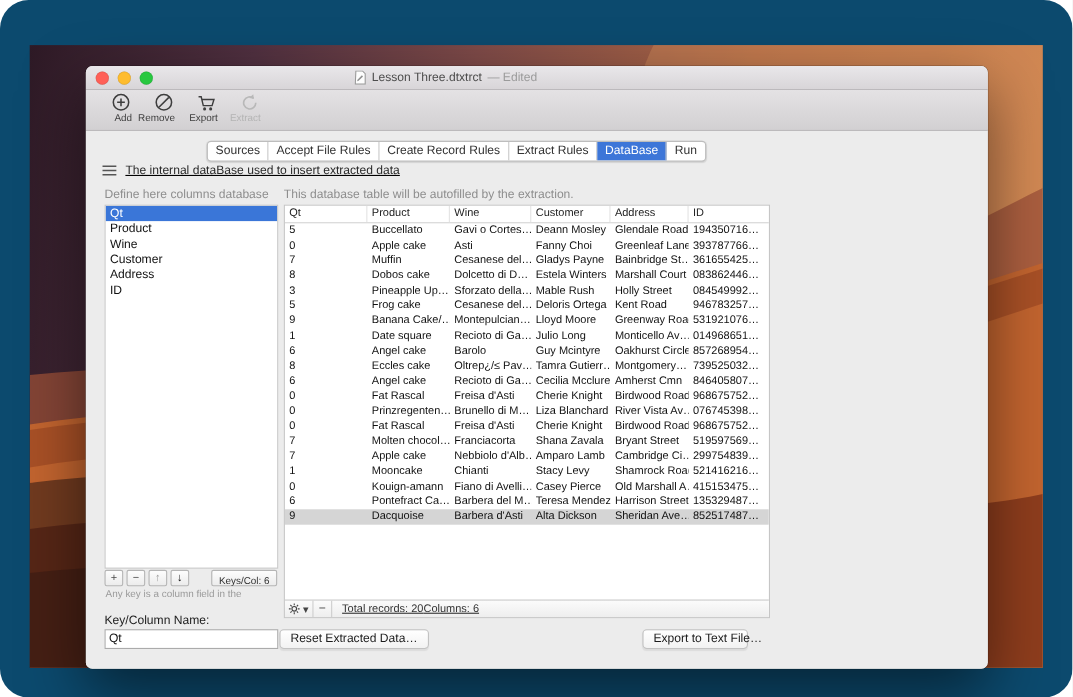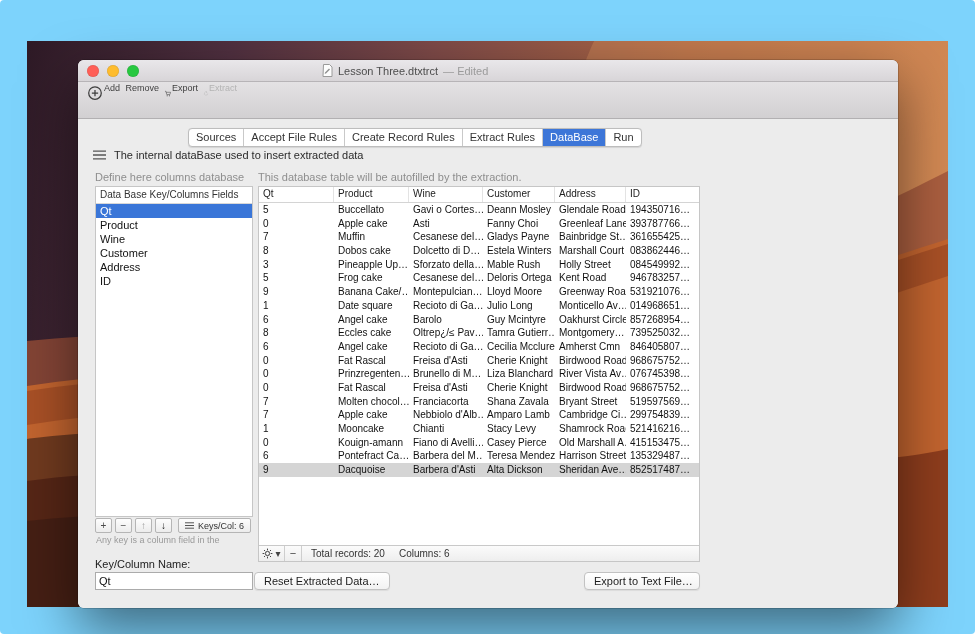--- a/index.html
+++ b/index.html
@@ -1,21 +1,21 @@
 <!DOCTYPE html>
 <html><head>
 <meta charset="utf-8">
 <style>
   html,body{margin:0;padding:0;}
   body{
     width:975px;height:634px;position:relative;overflow:hidden;background:#ffffff;
     font-family:"Liberation Sans",sans-serif;
   }
   
-  .frame{position:absolute;inset:0;background:#7dd3fc;border-radius:4px;overflow:hidden;}
+  .frame{position:absolute;inset:0;background:#0c4a6e;border-radius:26px;overflow:hidden;}
   .wallpaper{
     position:absolute;left:27px;top:41px;width:921px;height:566px;overflow:hidden;
     background:linear-gradient(100deg,#2e1a26 0%,#503040 20%,#7e4a48 40%,#b06844 65%,#cf8650 100%);
   }
   .wallpaper svg{position:absolute;inset:0;display:block;}
   
   .window{
     position:absolute;left:78px;top:60px;width:820px;height:548px;border-radius:6px;overflow:hidden;
     background:#ececec;box-shadow:0 22px 55px rgba(0,0,0,.5),0 0 0 .5px rgba(0,0,0,.3);
   }
@@ -26,34 +26,34 @@
   .traffic{position:absolute;top:5px;left:9px;display:flex;gap:8px;}
   .light{width:12px;height:12px;border-radius:50%;box-shadow:inset 0 0 1px rgba(0,0,0,.35);}
   .title-group{position:absolute;left:244px;top:0;height:21px;display:flex;align-items:center;gap:5px;}
   .title-main{font-size:11px;color:#4d4d4d;}
   .title-suffix{font-size:11px;color:#9b9b9b;}
   .toolbar{
     position:absolute;top:22px;left:0;right:0;height:37px;box-sizing:border-box;
     background:linear-gradient(#e4e2e4,#d2d0d2);border-bottom:1px solid #b2b0b2;
     display:flex;align-items:flex-start;padding:2px 0 0 8px;gap:5px;
   }
-  .tool-btn{width:34px;display:flex;flex-direction:row;align-items:flex-start;cursor:default;}
+  .tool-btn{width:34px;display:flex;flex-direction:column;align-items:flex-end;cursor:default;}
   .tool-btn svg{display:block;}
   .tool-label{font-size:9px;color:#3f3f3f;margin-top:-1px;}
   .tool-btn.disabled .tool-label{color:#b4b4b4;}
   
   .content{position:absolute;top:59px;left:0;right:0;bottom:0;background:#ececec;padding-left:20px;}
   .tabbar{
     position:absolute;top:9px;left:110px;height:17px;display:flex;background:#fff;
     border:1px solid #bdbdbd;border-radius:4px;overflow:hidden;box-shadow:0 .5px 1px rgba(0,0,0,.1);
   }
   .tab{padding:0 7px;line-height:17px;font-size:11px;color:#333;border-right:1px solid #c9c9c9;white-space:nowrap;}
   .tab:last-child{border-right:none;}
   .tab.active{background:#3d76d8;color:#fff;}
-  .info-row{position:absolute;top:30px;left:15px;display:flex;align-items:center;gap:8px;}
+  .info-row{position:absolute;top:30px;left:15px;display:flex;align-items:center;gap:8px;text-decoration:underline;}
   .info-text{font-size:11px;color:#2b2b2b;}
   .caption{position:absolute;top:52px;font-size:11px;color:#8e8e8e;white-space:nowrap;}
   .caption-left{left:17px;}
   .caption-right{left:180px;}
   
   .fields-box{
     position:absolute;left:17px;top:67px;width:158px;height:331px;background:#fff;
     border:1px solid #c6c6c6;box-sizing:border-box;overflow:hidden;
   }
   .fields-header{height:16px;line-height:16px;font-size:10px;color:#333;padding-left:4px;border-bottom:1px solid #d8d8d8;white-space:nowrap;}
@@ -61,21 +61,21 @@
   .field-row.selected{background:#3a76d8;color:#fff;}
   .left-controls{position:absolute;left:17px;top:399px;height:15px;display:flex;align-items:stretch;gap:3px;}
   .mini-btn{
     width:17px;border:1px solid #b5b5b5;border-radius:2px;background:linear-gradient(#fdfdfd,#ececec);
     font-size:10px;line-height:13px;text-align:center;color:#4a4a4a;box-sizing:border-box;
   }
   .mini-btn.dim{color:#999;}
   .mini-btn.strong{color:#111;font-weight:bold;}
   .keys-seg{
     display:flex;align-items:center;gap:4px;border:1px solid #b5b5b5;border-radius:2px;
-    background:linear-gradient(#fdfdfd,#ececec);padding:0 6px;font-size:9px;color:#333;margin-left:3px;white-space:nowrap;
+    background:linear-gradient(#fdfdfd,#ececec);padding:0 6px;font-size:9px;color:#333;margin-left:17px;white-space:nowrap;flex-direction:column;
   }
   .footnote{position:absolute;left:18px;top:416px;font-size:9px;color:#9a9a9a;white-space:nowrap;}
   .name-label{position:absolute;left:17px;top:439px;font-size:11px;color:#1c1c1c;text-align:right;}
   .name-input{
     position:absolute;left:17px;top:453px;width:158px;height:18px;box-sizing:border-box;
     border:1px solid #ababab;background:#fff;font-size:11px;padding:0 3px;font-family:inherit;color:#111;
   }
   
   .db-box{
     position:absolute;left:180px;top:67px;width:442px;height:376px;background:#fff;
@@ -96,30 +96,30 @@
   .db-status{
     flex:none;height:15px;border-top:1px solid #c9c9c9;background:linear-gradient(#fbfbfb,#eeeeee);
     display:flex;align-items:center;font-size:10px;color:#333;
   }
   .status-btn{
     height:100%;display:flex;align-items:center;justify-content:center;gap:2px;
     border-right:1px solid #cecece;box-sizing:border-box;color:#444;
   }
   .status-gear{width:26px;}
   .status-minus{width:17px;font-size:11px;line-height:13px;}
-  .status-text{margin-left:9px;display:flex;gap:14px;white-space:nowrap;}
+  .status-text{margin-left:9px;display:flex;gap:0;white-space:nowrap;text-decoration:underline;}
   
   .push-btn{
     position:absolute;top:453px;height:18px;border:1px solid #c2c2c2;border-radius:4px;
     background:linear-gradient(#ffffff,#f2f2f2);font-size:11px;color:#1c1c1c;
     padding:0 9px;box-shadow:0 1px 1px rgba(0,0,0,.07);box-sizing:border-box;
     font-family:inherit;white-space:nowrap;text-align:center;
   }
   .reset-btn{left:176px;min-width:124px;}
-  .export-btn{left:506px;width:116px;}
+  .export-btn{left:506px;width:96px;}
 </style>
 </head>
 <body>
 
 <div class="frame">
   <div class="wallpaper">
     <svg viewBox="0 0 921 566" width="921" height="566" preserveAspectRatio="none">
       <ellipse cx="880" cy="70" rx="330" ry="220" fill="#e9a064" opacity="0.30"></ellipse>
       <path d="M0,300 C200,280 420,300 620,250 C760,215 850,165 921,130 L921,566 L0,566 Z" fill="#9c5038" opacity="0.75"></path>
       <path d="M0,345 C190,315 390,345 570,300 C730,262 845,222 921,198 L921,566 L0,566 Z" fill="#c2642f"></path>
@@ -195,21 +195,20 @@
         <svg width="13" height="10" viewBox="0 0 13 10">
           <path d="M0 1.2h13M0 5h13M0 8.8h13" stroke="#555" stroke-width="1.3"></path>
         </svg>
         <span class="info-text">The internal dataBase used to insert extracted data</span>
       </div>
 
       <div class="caption caption-left">Define here columns database</div>
       <div class="caption caption-right">This database table will be autofilled by the extraction.</div>
 
       <div class="fields-box">
-        <div class="fields-header">Data Base Key/Columns Fields</div>
         <div>
             <div class="field-row selected">Qt</div>
             <div class="field-row">Product</div>
             <div class="field-row">Wine</div>
             <div class="field-row">Customer</div>
             <div class="field-row">Address</div>
             <div class="field-row">ID</div>
           </div>
       </div>
 

